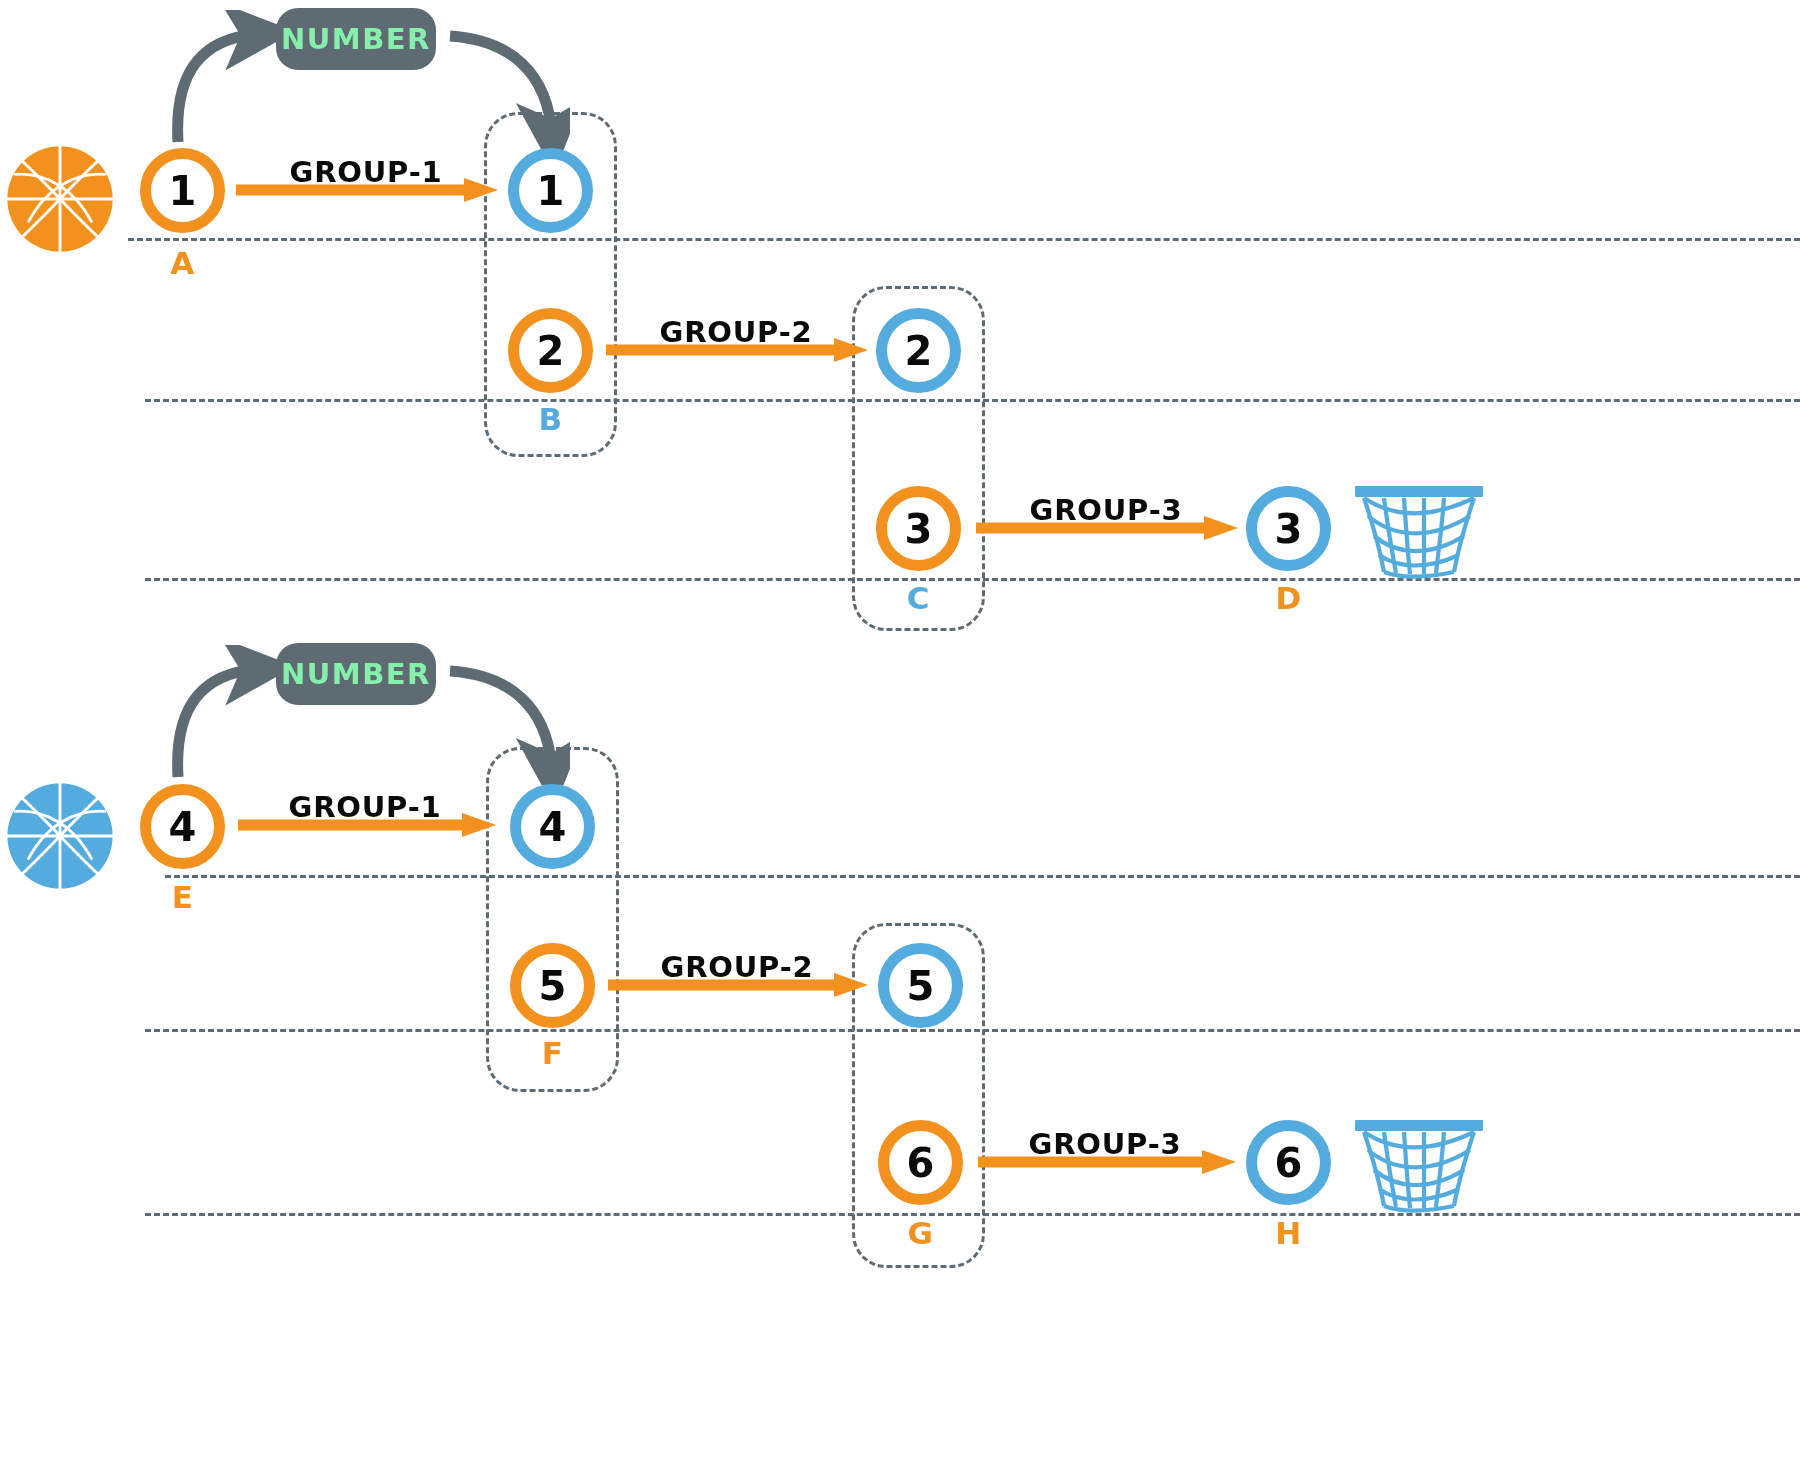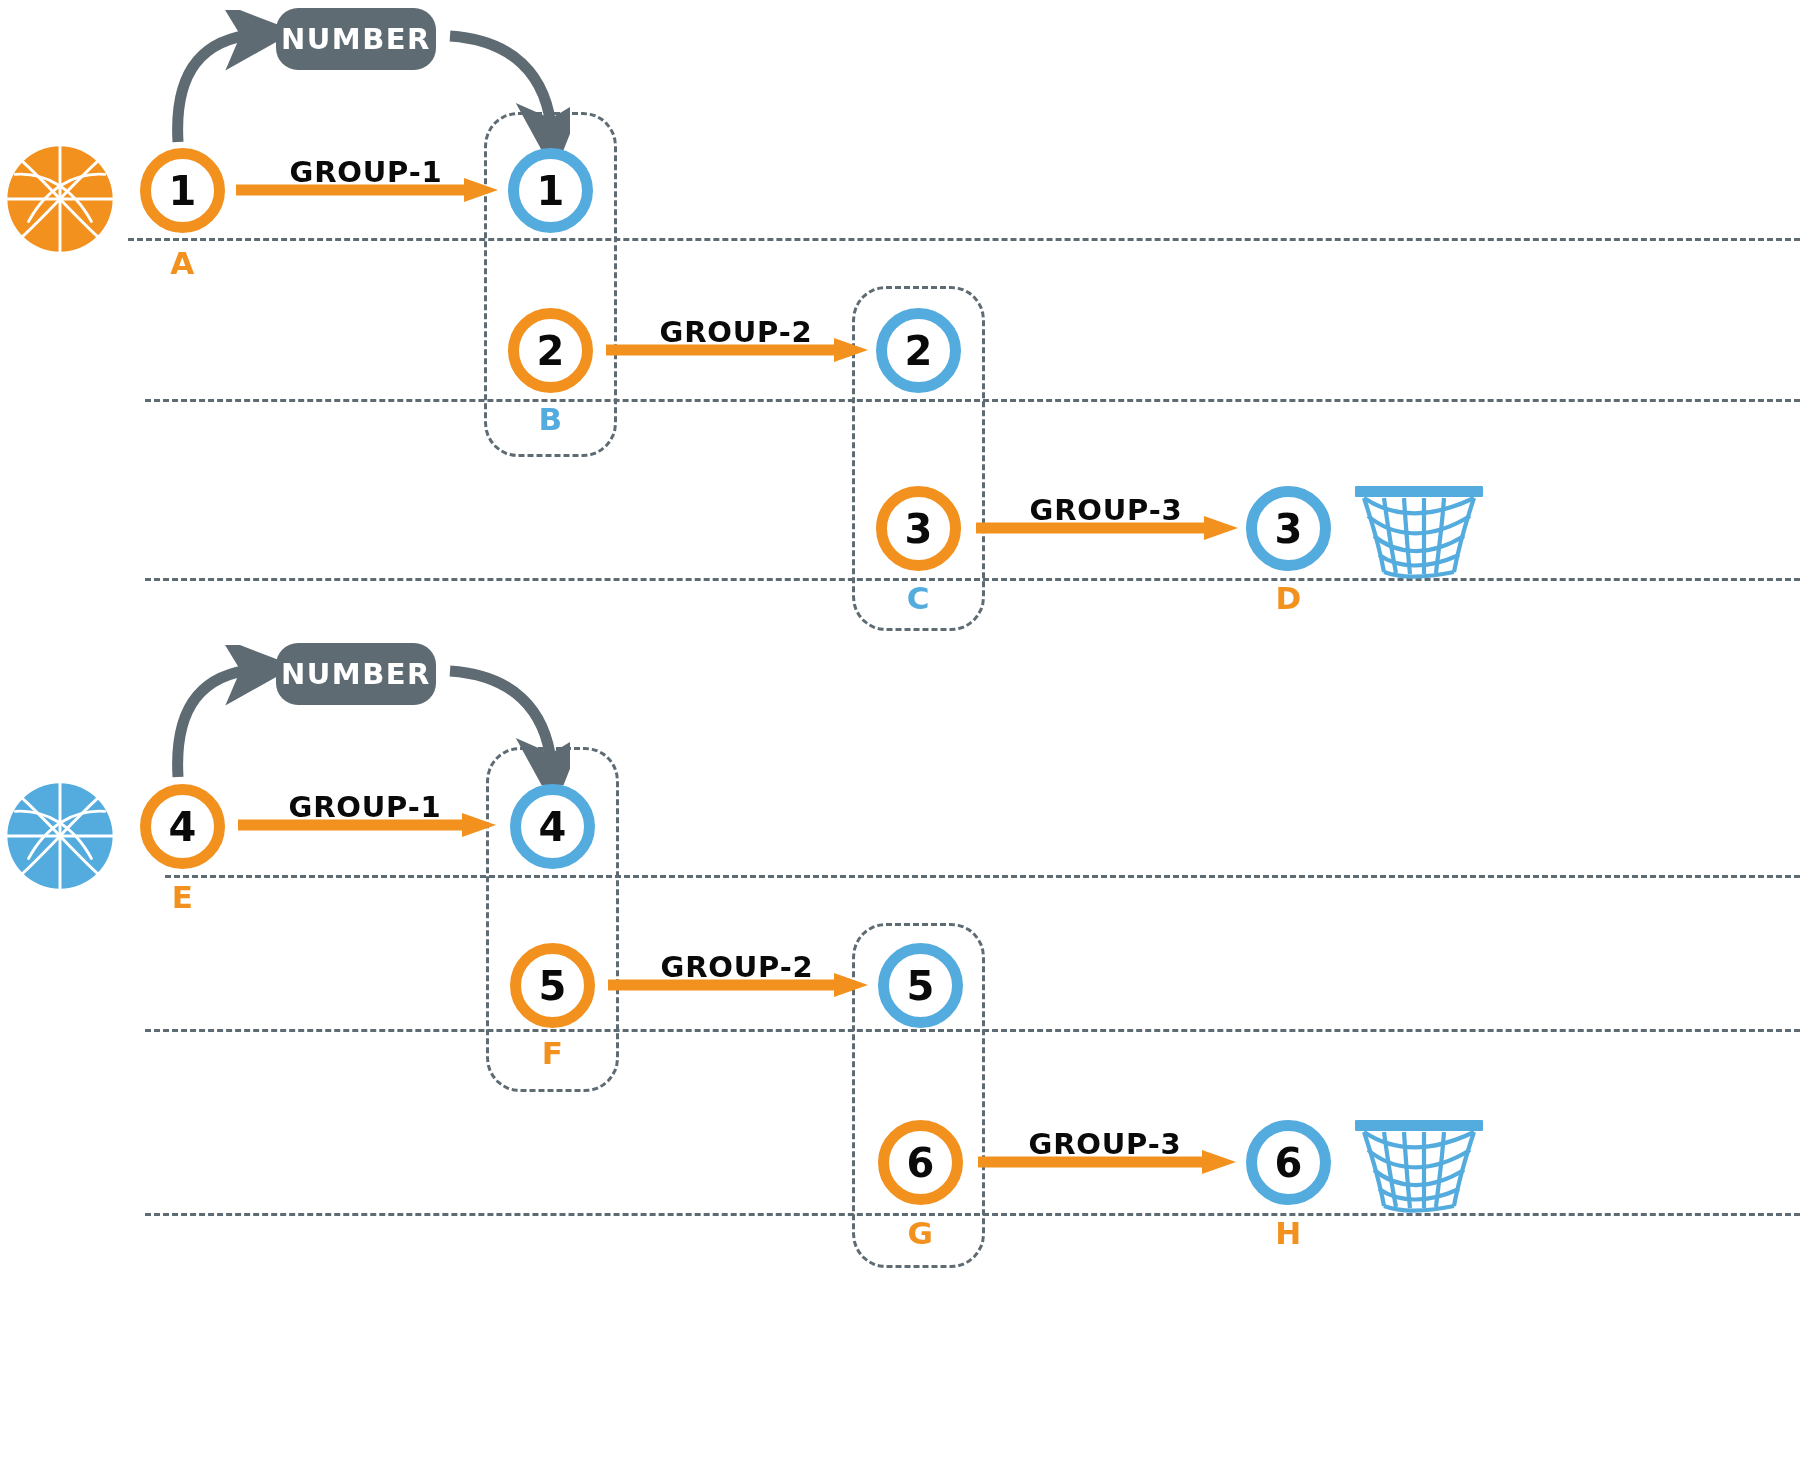--- a/index.html
+++ b/index.html
@@ -15,21 +15,21 @@
   .lbl.orange{color:#F2911E;}
   .lbl.blue{color:#54ACDE;}
   .glabel{
     position:absolute;font-family:"DejaVu Sans",sans-serif;
     font-weight:900;font-size:29px;color:#0a0a0a;letter-spacing:.8px;
     white-space:nowrap;text-align:center;
   }
   .numbadge{
     position:absolute;background:#5E6B73;border-radius:22px;
     display:flex;align-items:center;justify-content:center;
-    color:#ffffff;font-family:"DejaVu Sans",sans-serif;
+    color:#86efac;font-family:"DejaVu Sans",sans-serif;
     font-weight:900;font-size:29px;letter-spacing:1.5px;
   }
   .node{position:absolute;}
   .node .num{
     position:absolute;inset:0;display:flex;align-items:center;justify-content:center;
     font-family:"DejaVu Sans",sans-serif;font-weight:900;font-size:40px;color:#0a0a0a;
   }
   .ring{position:absolute;inset:0;border-radius:50%;background:#fff;box-sizing:border-box;}
   .ring.o{border:11px solid #F2911E;}
   .ring.b{border:11px solid #54ACDE;}

